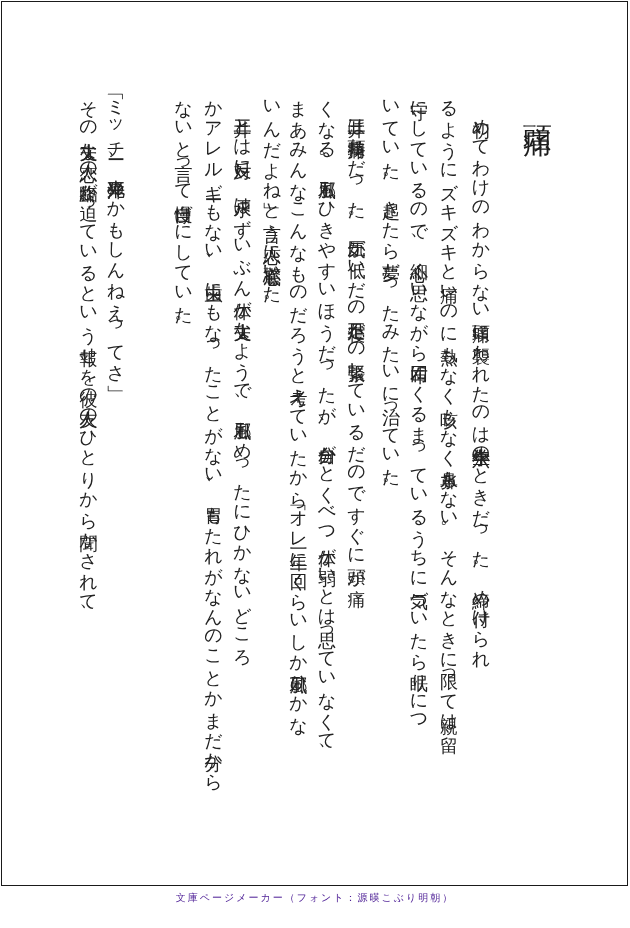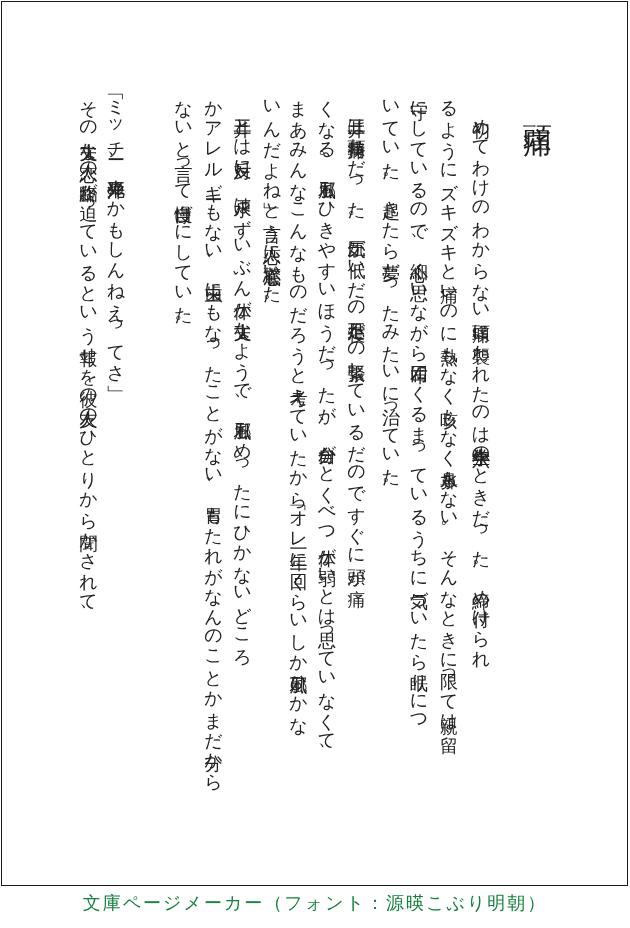--- a/index.html
+++ b/index.html
@@ -27,22 +27,22 @@
   .vcol {
     position:absolute; top:88px;
     writing-mode:vertical-rl; text-orientation:mixed;
     font-size:18px; line-height:18px; letter-spacing:0;
     color:#222222; white-space:nowrap;
     height:724px;
   }
   .footer {
     position:absolute; left:0; top:891px; width:630px;
     text-align:center;
-    font-size:18px; letter-spacing:2px;
-    color:#15803d;
+    font-size:10px; letter-spacing:2px;
+    color:#4c1d95;
     font-family:"Liberation Serif","DejaVu Serif",serif;
   }
 </style>
 </head>
 <body>
 
 <div class="page">
   <div class="frame"></div>
 
   <div class="title-col">頭痛</div>

